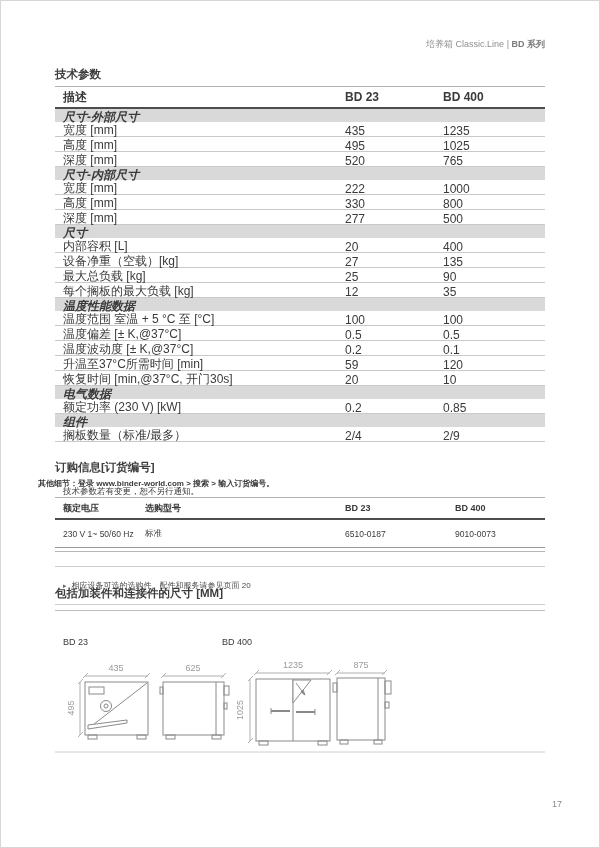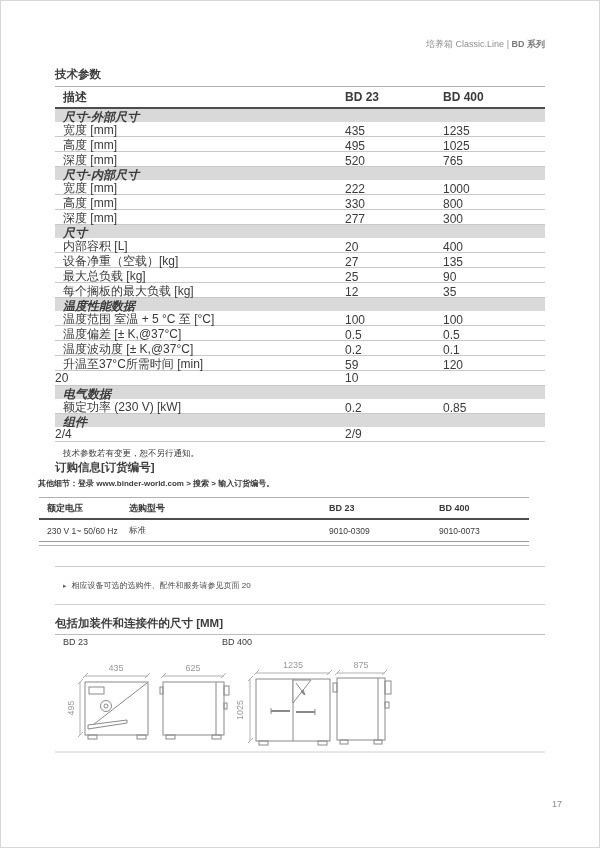--- a/index.html
+++ b/index.html
@@ -19,40 +19,40 @@
   .spec-table { position:absolute; top:86px; left:55px; width:490px; border-top:1px solid #b2b2b2; }
   .t-head { display:grid; grid-template-columns:290px 98px 102px; height:22px;
             align-items:center; font-size:12px; font-weight:bold;
             border-bottom:2px solid #4d4d4d; }
   .t-head .c:first-child { padding-left:8px; }
   .t-row { display:grid; grid-template-columns:290px 98px 102px; align-items:center; font-size:12px; }
   .t-row.data { height:15px; border-bottom:1px solid #c9c9c9; }
   .t-row.section { height:13px; background:#d9d9d9; }
   .t-row.section .lbl { grid-column:1/-1; font-weight:bold; font-style:italic; padding-left:8px; }
   .t-row.data .lbl { padding-left:8px; }
-  .spec-note { font-size:8.5px; padding:6px 0 0 8px; color:#3a3a3a; }
+  .spec-note { font-size:8.5px; padding:6px 0 0 8px; color:#3a3a3a;margin-top:38px; }
 
   
   .ord-title { top:460px; }
   .ord-sub { position:absolute; top:478px; left:38px; font-size:8px; font-weight:bold; color:#3a3a3a; }
-  .ord-table { position:absolute; top:497px; left:39px; width:490px;
+  .ord-table { position:absolute; top:497px; left:55px; width:490px;
                border-top:1px solid #b2b2b2; border-bottom:1px solid #b5b5b5; padding-bottom:3px; }
   .o-row { display:grid; grid-template-columns:90px 200px 110px 90px; align-items:center; }
   .o-head { height:22px; font-size:9px; font-weight:bold; border-bottom:2px solid #4d4d4d; }
-  .o-data { height:22px; font-size:8.5px; border-bottom:1px solid #9a9a9a; }
+  .o-data { height:28px; font-size:8.5px; border-bottom:1px solid #9a9a9a; }
   .o-row .c:first-child { padding-left:8px; }
 
   
   .footnote { position:absolute; top:566px; left:55px; width:490px; height:39px;
               border-top:1px solid #cecece; border-bottom:1px solid #cecece;
               font-size:8px; color:#4a4a4a; display:flex; align-items:center; padding-left:8px; }
   .footnote .bullet { color:#6a6a6a; font-size:7px; margin-right:5px; }
 
   
-  .dim-title { top:616px; width:490px; padding-bottom:3px; border-bottom:1px solid #bdbdbd; }
+  .dim-title { top:586px; width:490px; padding-bottom:9px; border-bottom:1px solid #bdbdbd; }
   .model-label { position:absolute; top:637px; font-size:9px; color:#3a3a3a; }
   .drawing-svg { position:absolute; top:652px; left:55px; }
   .dim-text { font-size:9px; fill:#9a9a9a; }
 
   .page-number { position:absolute; top:799px; right:38px; font-size:9px; color:#8a8a8a; }
 </style>
 </head>
 <body>
 
 <div class="page">
@@ -100,21 +100,21 @@
           <div class="c val">1000</div>
         </div>
         <div class="t-row data">
           <div class="c lbl">高度 [mm]</div>
           <div class="c val">330</div>
           <div class="c val">800</div>
         </div>
         <div class="t-row data">
           <div class="c lbl">深度 [mm]</div>
           <div class="c val">277</div>
-          <div class="c val">300</div>
+          <div class="c val">500</div>
         </div>
         <div class="t-row section">
           <div class="lbl">尺寸</div>
         </div>
         <div class="t-row data">
           <div class="c lbl">内部容积 [L]</div>
           <div class="c val">20</div>
           <div class="c val">400</div>
         </div>
         <div class="t-row data">
@@ -149,35 +149,37 @@
           <div class="c lbl">温度波动度 [± K,@37°C]</div>
           <div class="c val">0.2</div>
           <div class="c val">0.1</div>
         </div>
         <div class="t-row data">
           <div class="c lbl">升温至37°C所需时间 [min]</div>
           <div class="c val">59</div>
           <div class="c val">120</div>
         </div>
         <div class="t-row data">
+          <div class="c lbl">恢复时间 [min,@37°C, 开门30s]</div>
           <div class="c val">20</div>
           <div class="c val">10</div>
         </div>
         <div class="t-row section">
           <div class="lbl">电气数据</div>
         </div>
         <div class="t-row data">
           <div class="c lbl">额定功率 (230 V) [kW]</div>
           <div class="c val">0.2</div>
           <div class="c val">0.85</div>
         </div>
         <div class="t-row section">
           <div class="lbl">组件</div>
         </div>
         <div class="t-row data">
+          <div class="c lbl">搁板数量（标准/最多）</div>
           <div class="c val">2/4</div>
           <div class="c val">2/9</div>
         </div>
       </div>
     <div class="spec-note">技术参数若有变更，恕不另行通知。</div>
   </div>
 
   <div class="h1 ord-title">订购信息[订货编号]</div>
   <div class="ord-sub">其他细节：登录 www.binder-world.com &gt; 搜索 &gt; 输入订货编号。</div>
 
@@ -185,21 +187,21 @@
     <div class="o-row o-head">
       <div class="c">额定电压</div>
       <div class="c">选购型号</div>
       <div class="c">BD 23</div>
       <div class="c">BD 400</div>
     </div>
     <div>
         <div class="o-row o-data">
           <div class="c">230 V 1~ 50/60 Hz</div>
           <div class="c">标准</div>
-          <div class="c">9010-0309</div>
+          <div class="c">6510-0187</div>
           <div class="c">9010-0073</div>
         </div>
       </div>
   </div>
 
   <div class="footnote">
     <span class="bullet">▸</span>
     <span>相应设备可选的选购件、配件和服务请参见页面 20</span>
   </div>
 

